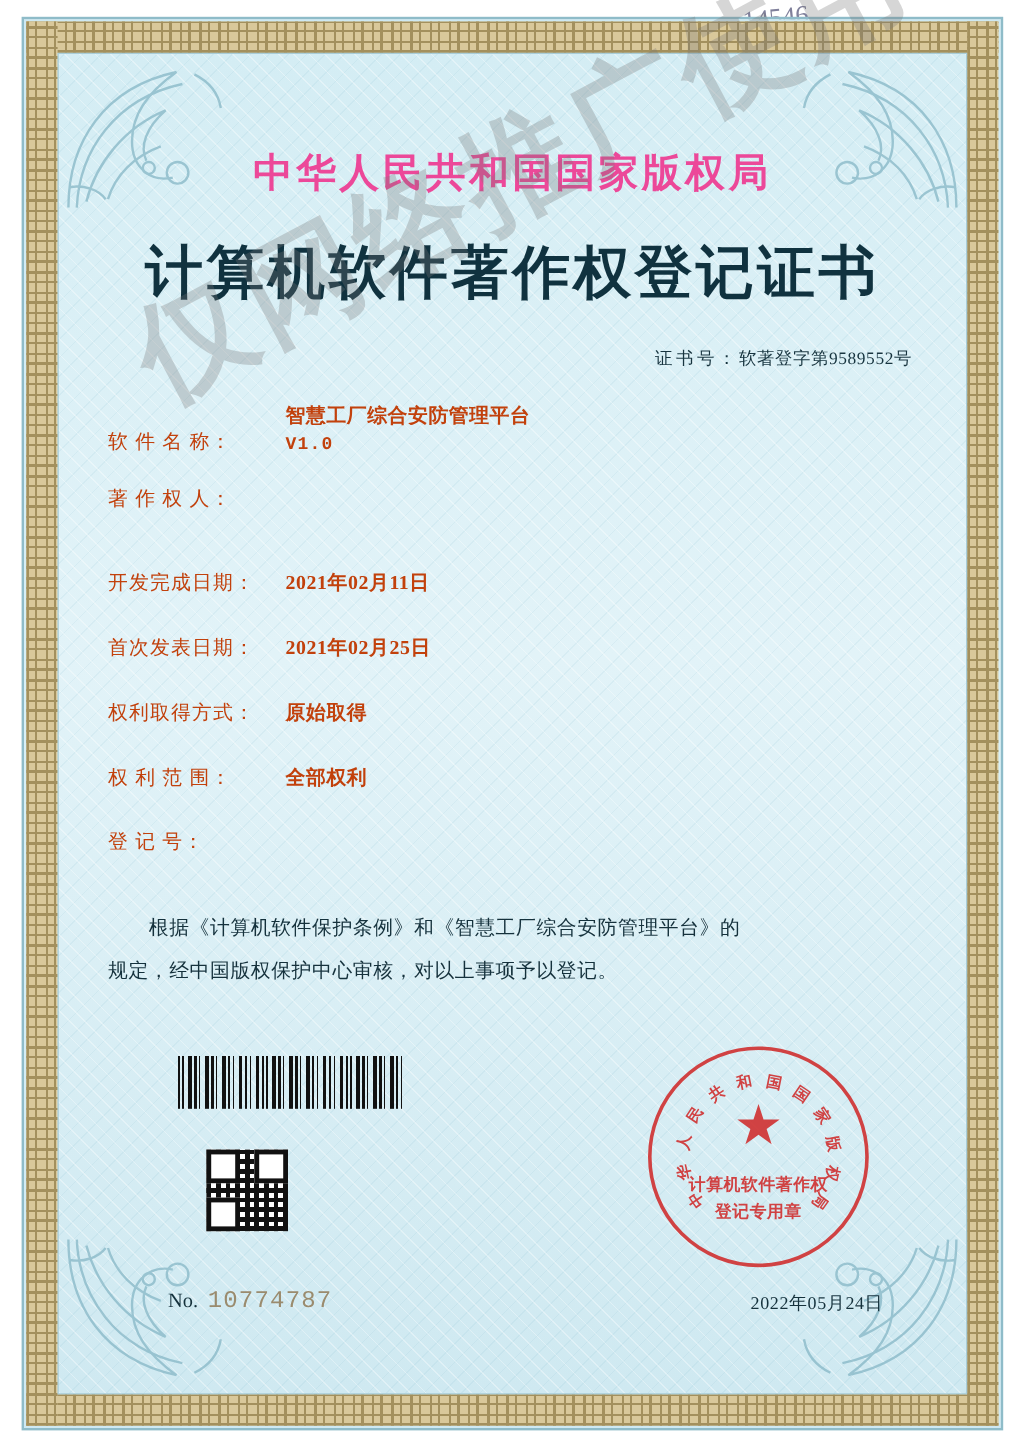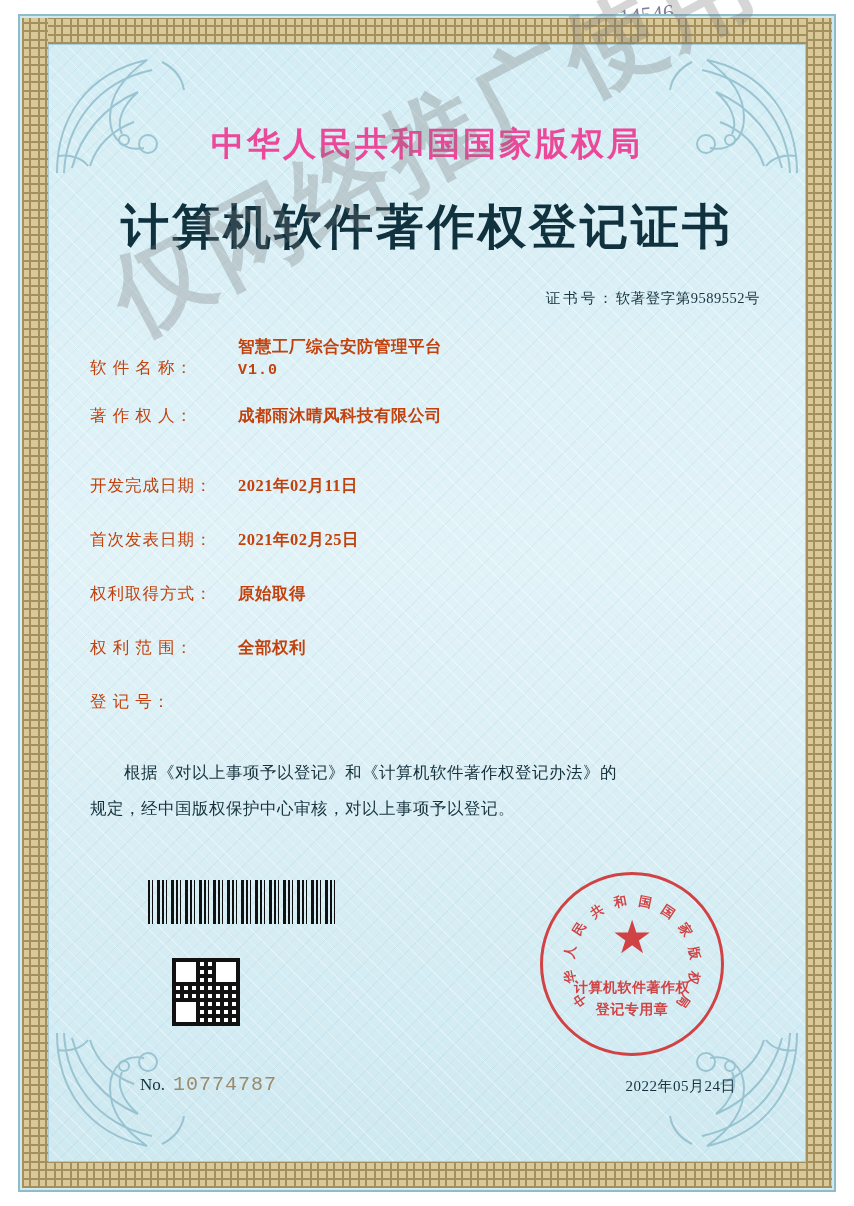--- a/index.html
+++ b/index.html
@@ -382,21 +382,20 @@
     <div class="field" style="margin-top:28px;">
       <div class="label">软 件 名 称：</div>
       <div class="value">
         <span>智慧工厂综合安防管理平台</span>
         <span class="sub">V1.0</span>
       </div>
     </div>
 
     <div class="field" style="margin-top:26px;">
       <div class="label">著 作 权 人：</div>
-      <div class="value">成都雨沐晴风科技有限公司</div>
     </div>
 
     <div class="field gap-lg">
       <div class="label">开发完成日期：</div>
       <div class="value">2021年02月11日</div>
     </div>
 
     <div class="field" style="margin-top:32px;">
       <div class="label">首次发表日期：</div>
       <div class="value">2021年02月25日</div>
@@ -410,21 +409,21 @@
     <div class="field" style="margin-top:32px;">
       <div class="label">权 利 范 围：</div>
       <div class="value">全部权利</div>
     </div>
 
     <div class="field" style="margin-top:32px;">
       <div class="label">登 记 号：</div>
     </div>
 
     <div class="para">
-      <span class="indent"></span><span>根据《对以上事项予以登记》和《计算机软件著作权登记办法》的</span><br>
+      <span class="indent"></span><span>根据《计算机软件保护条例》和《智慧工厂综合安防管理平台》的</span><br>
       <span>规定，经中国版权保护中心审核，对以上事项予以登记。</span>
     </div>
   </div>
 
   <div class="barcode"></div>
   <div class="qrcode">
     <span class="qr-marker qr-m1"></span>
     <span class="qr-marker qr-m2"></span>
     <span class="qr-marker qr-m3"></span>
   </div>

